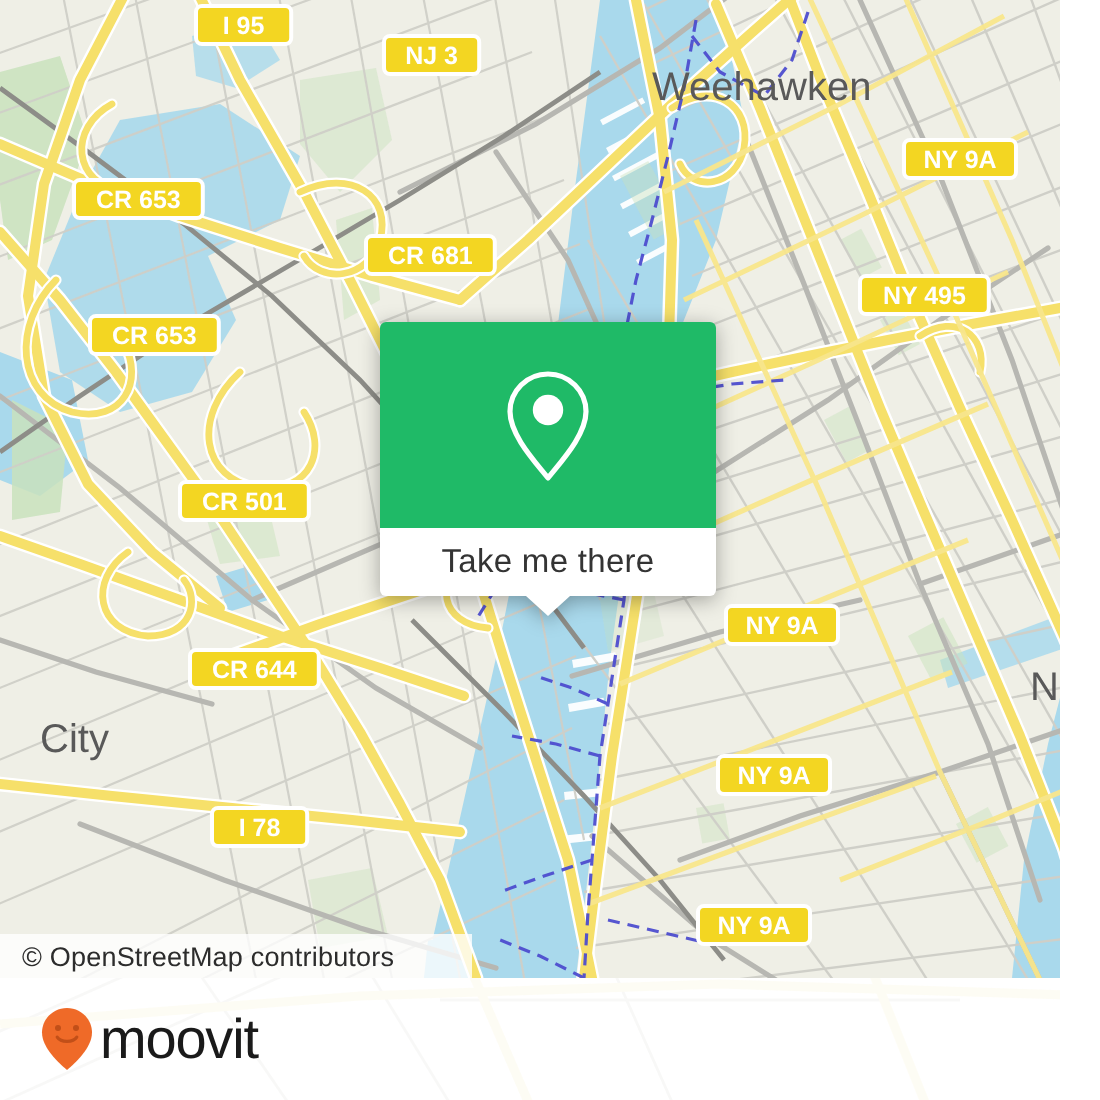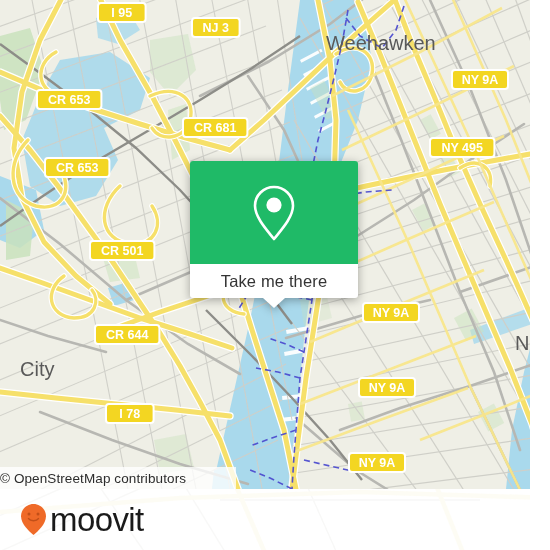--- a/index.html
+++ b/index.html
@@ -12,21 +12,21 @@
 
   
   .map{position:absolute;left:0;top:0;width:550px;height:489px;overflow:hidden;background:#efefe6;}
   .map svg{display:block;width:550px;height:489px;}
 
   
   .attrib{
     position:absolute;left:0;top:467px;height:22px;width:236px;
     background:rgba(255,255,255,0.78);
     display:flex;align-items:center;
-    box-sizing:border-box;
+    padding-left:11px;box-sizing:border-box;
     font-size:13.5px;color:#2c2c2c;letter-spacing:0.1px;
     z-index:6;
   }
 
   
   .card{
     position:absolute;left:190px;top:126px;width:168px;height:137px;
     z-index:8;
     filter:drop-shadow(0 2px 5px rgba(0,0,0,0.32));
     margin-top:35px;
@@ -63,21 +63,21 @@
     pointer-events:none;
   }
   .footer-inner{
     position:relative;width:550px;height:61px;
     display:flex;align-items:center;justify-content:space-between;
     padding:0 18px 0 20px;box-sizing:border-box;
   }
   .footer-title{font-size:16.5px;color:#2b2b2b;letter-spacing:0.1px;white-space:nowrap;}
   .brand{display:flex;align-items:center;gap:3px;}
   .brand-mark{width:27px;height:33px;flex:0 0 auto;}
-  .brand-word{font-size:33px;color:#1a1a1a;letter-spacing:-0.6px;line-height:1;font-weight:400;}
+  .brand-word{font-size:28px;color:#1a1a1a;letter-spacing:-0.6px;line-height:1;font-weight:400;}
 </style>
 </head>
 <body>
 
 <div class="screen">
 
   <div class="map">
     <svg id="map-svg" viewBox="0 0 550 489" xmlns="http://www.w3.org/2000/svg">
       <defs>
         <clipPath id="mapclip">

